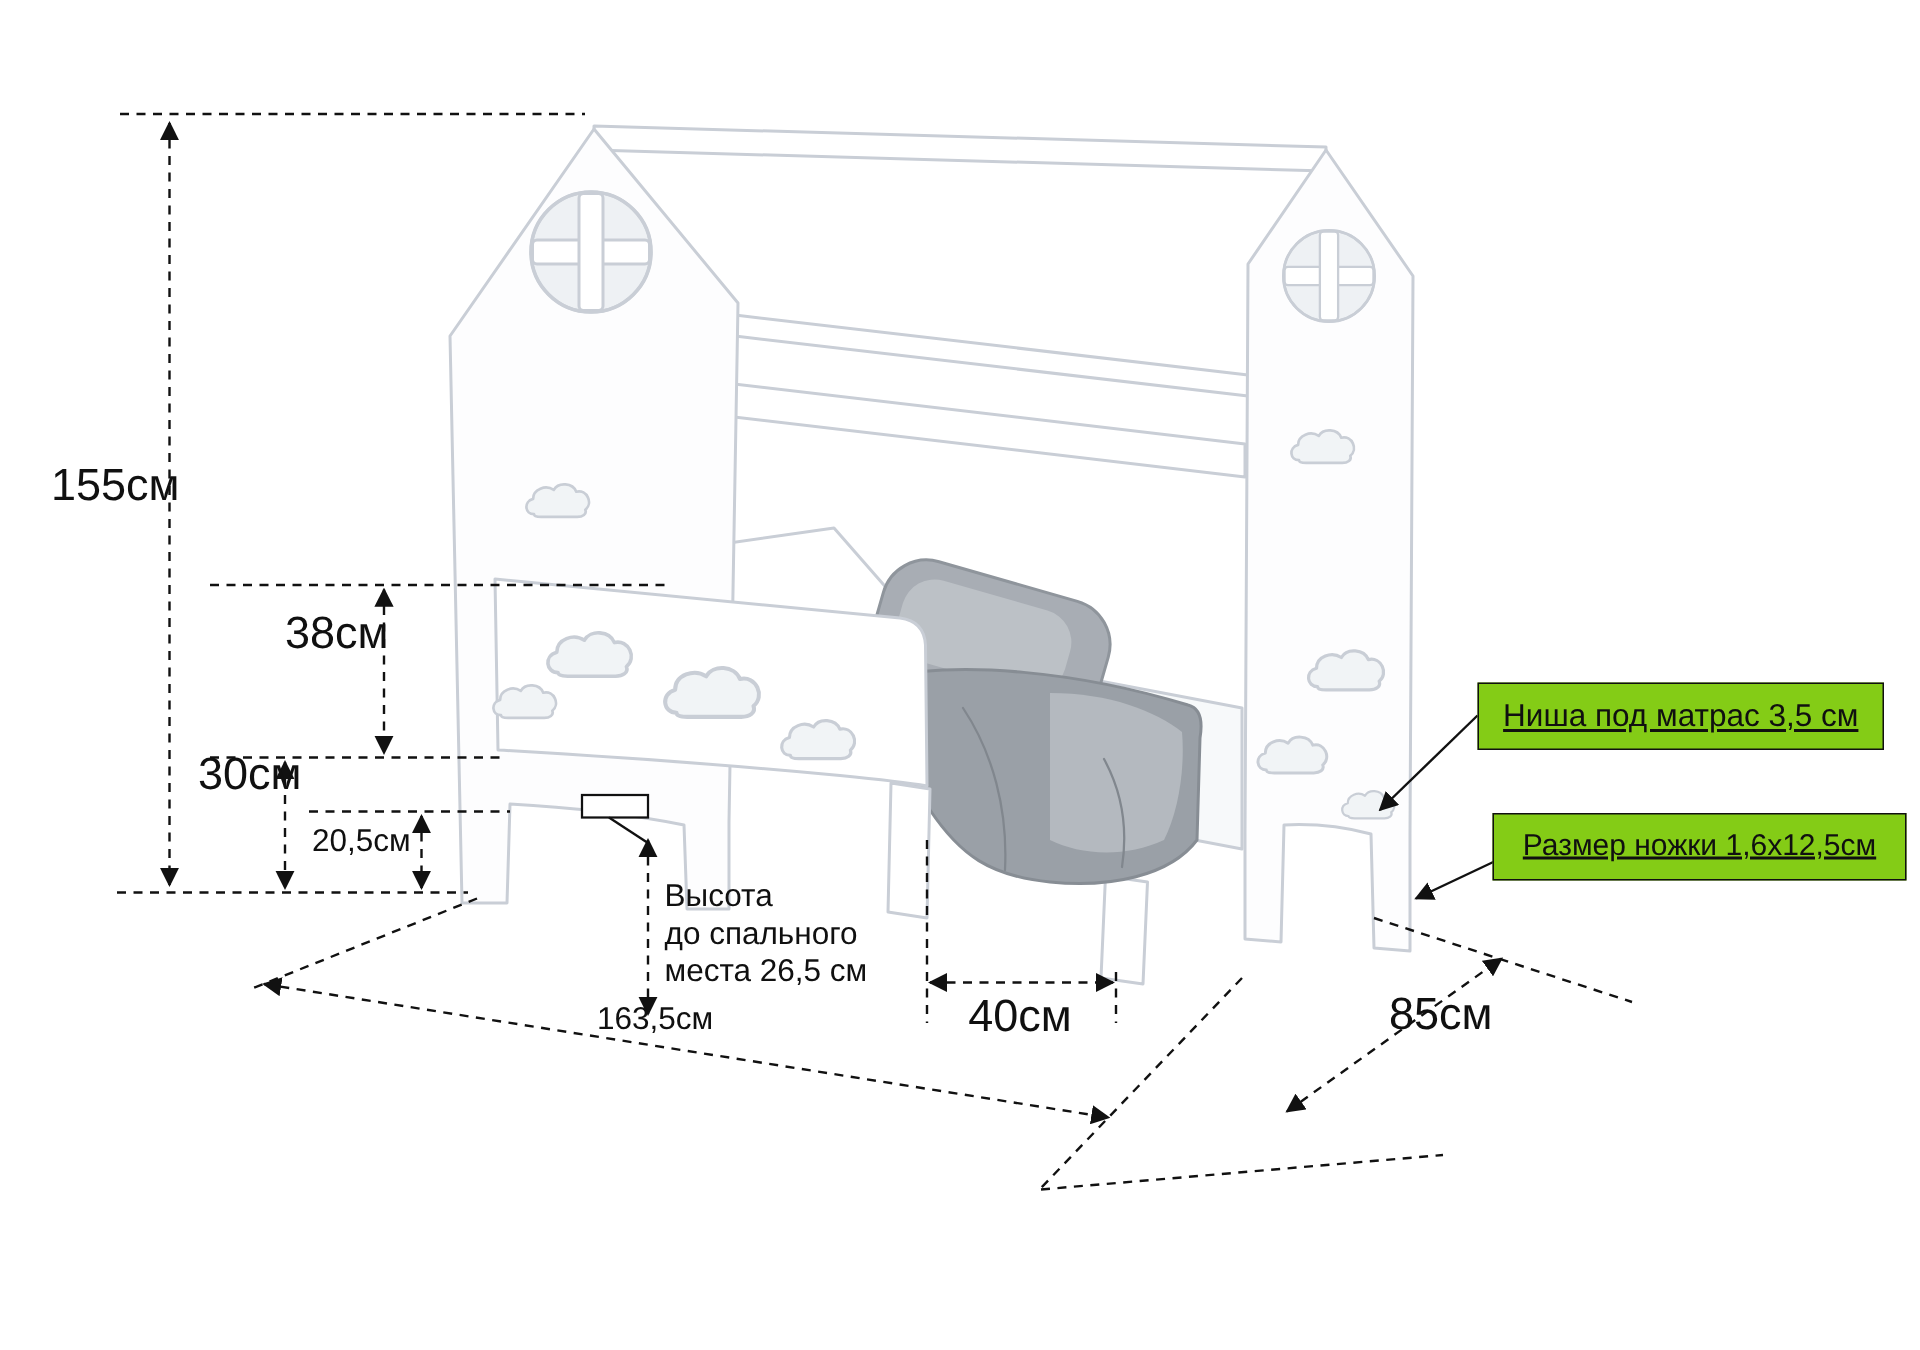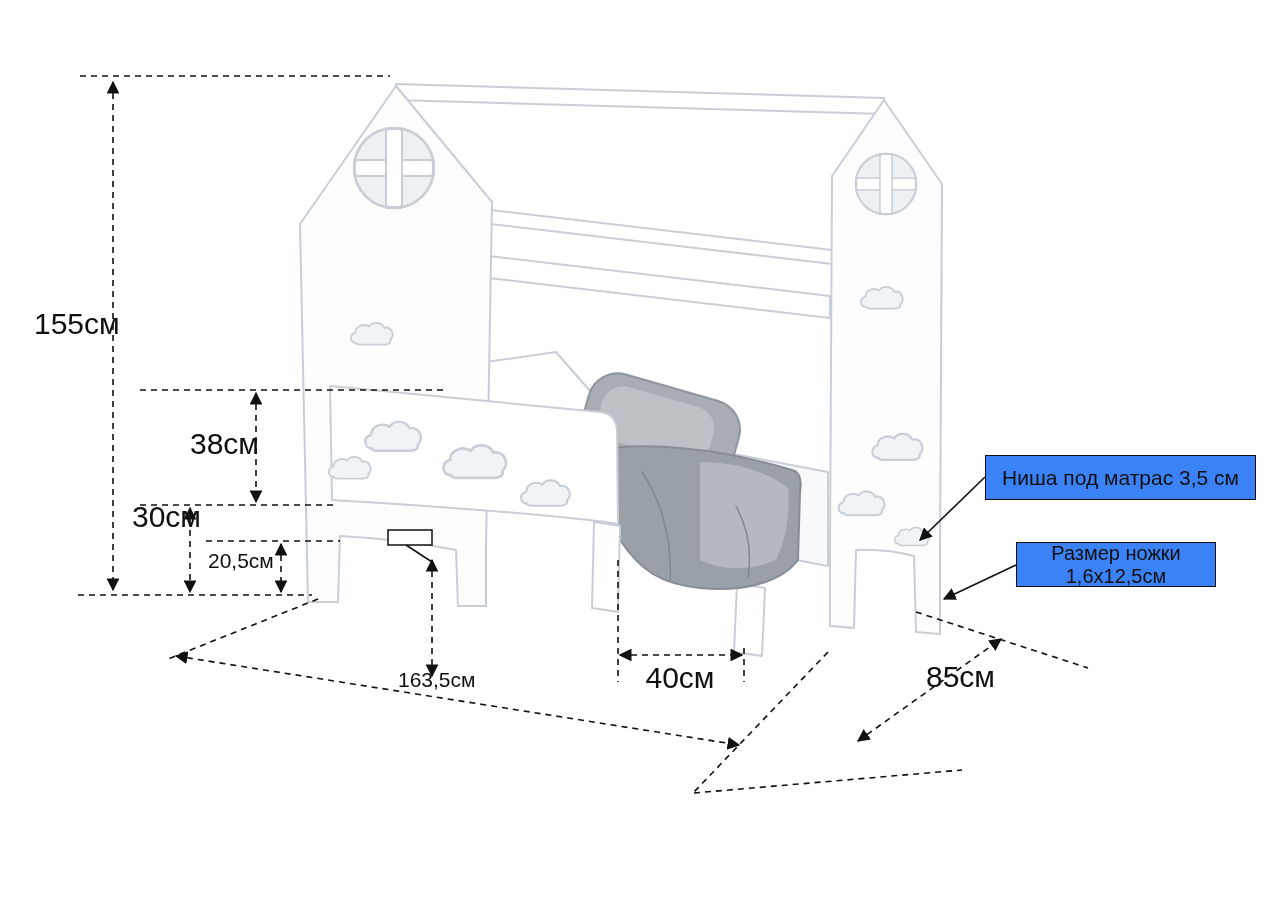--- a/index.html
+++ b/index.html
@@ -2,23 +2,23 @@
 <html><head>
 <meta charset="utf-8">
 <style>
   *{box-sizing:border-box;margin:0;padding:0}
   html,body{background:#ffffff}
   body{font-family:"Liberation Sans",sans-serif;color:#111}
   .stage{position:relative;width:1280px;height:900px;background:#fff;overflow:hidden}
   .stage svg{position:absolute;left:0;top:0}
   .dim-label{position:absolute;color:#101010;font-size:30px;line-height:1.12;white-space:pre-line}
   .callout-box{
-    position:absolute;border:1.6px solid #101010;background:#3b82f6;
+    position:absolute;border:1.6px solid #101010;background:#84cc16;
     display:flex;align-items:center;justify-content:center;text-align:center;
-    color:#101010;padding:2px 8px;
+    color:#101010;padding:2px 8px;text-decoration:underline;
   }
 </style>
 </head>
 <body>
 
 <div class="stage">
 
   <svg width="1280" height="900" viewBox="0 0 1280 900">
     <defs>
       <marker id="arrowM" viewBox="0 0 10 10" refX="9" refY="5" markerWidth="8" markerHeight="8" orient="auto-start-reverse">
@@ -120,30 +120,33 @@
     <g stroke="#111" stroke-width="1.6" fill="none">
       <line x1="985" y1="477" x2="920" y2="540" marker-end="url(#arrowM)"></line>
       <line x1="1016" y1="565" x2="944" y2="599" marker-end="url(#arrowM)"></line>
       <rect x="388" y="530" width="44" height="15" fill="#ffffff" stroke-width="1.5"></rect>
       <line x1="406" y1="545" x2="432" y2="562"></line>
     </g>
   </svg>
 
   <div class="dim-label" style="left:34px;top:307px;width:68px;text-align:right">155см</div>
 
-  <div class="dim-label" style="left:190px;top:427px;width:58px;text-align:center">38см</div>
+  <div class="dim-label" style="left:190px;top:406px;width:58px;text-align:center">38см</div>
 
   <div class="dim-label" style="left:132px;top:500px;width:54px;text-align:right">30см</div>
 
   <div class="dim-label" style="left:208px;top:549px;width:66px;font-size:21px">20,5см</div>
 
+  <div class="dim-label" style="left:443px;top:585px;width:190px;font-size:21px;line-height:25px">Высота
+до спального
+места 26,5 см</div>
 
   <div class="dim-label" style="left:398px;top:668px;width:120px;font-size:21px">163,5см</div>
 
   <div class="dim-label" style="left:618px;top:661px;width:124px;text-align:center">40см</div>
 
   <div class="dim-label" style="left:915px;top:660px;width:80px;text-align:right">85см</div>
 
   <div class="callout-box" style="left:985px;top:455px;width:271px;height:45px;font-size:21px">Ниша под матрас 3,5 см</div>
 
-  <div class="callout-box" style="left:1016px;top:542px;width:200px;height:45px;font-size:20px">Размер ножки 1,6х12,5см</div>
+  <div class="callout-box" style="left:995px;top:542px;width:276px;height:45px;font-size:20px">Размер ножки 1,6х12,5см</div>
 
 </div>
 
 </body></html>

